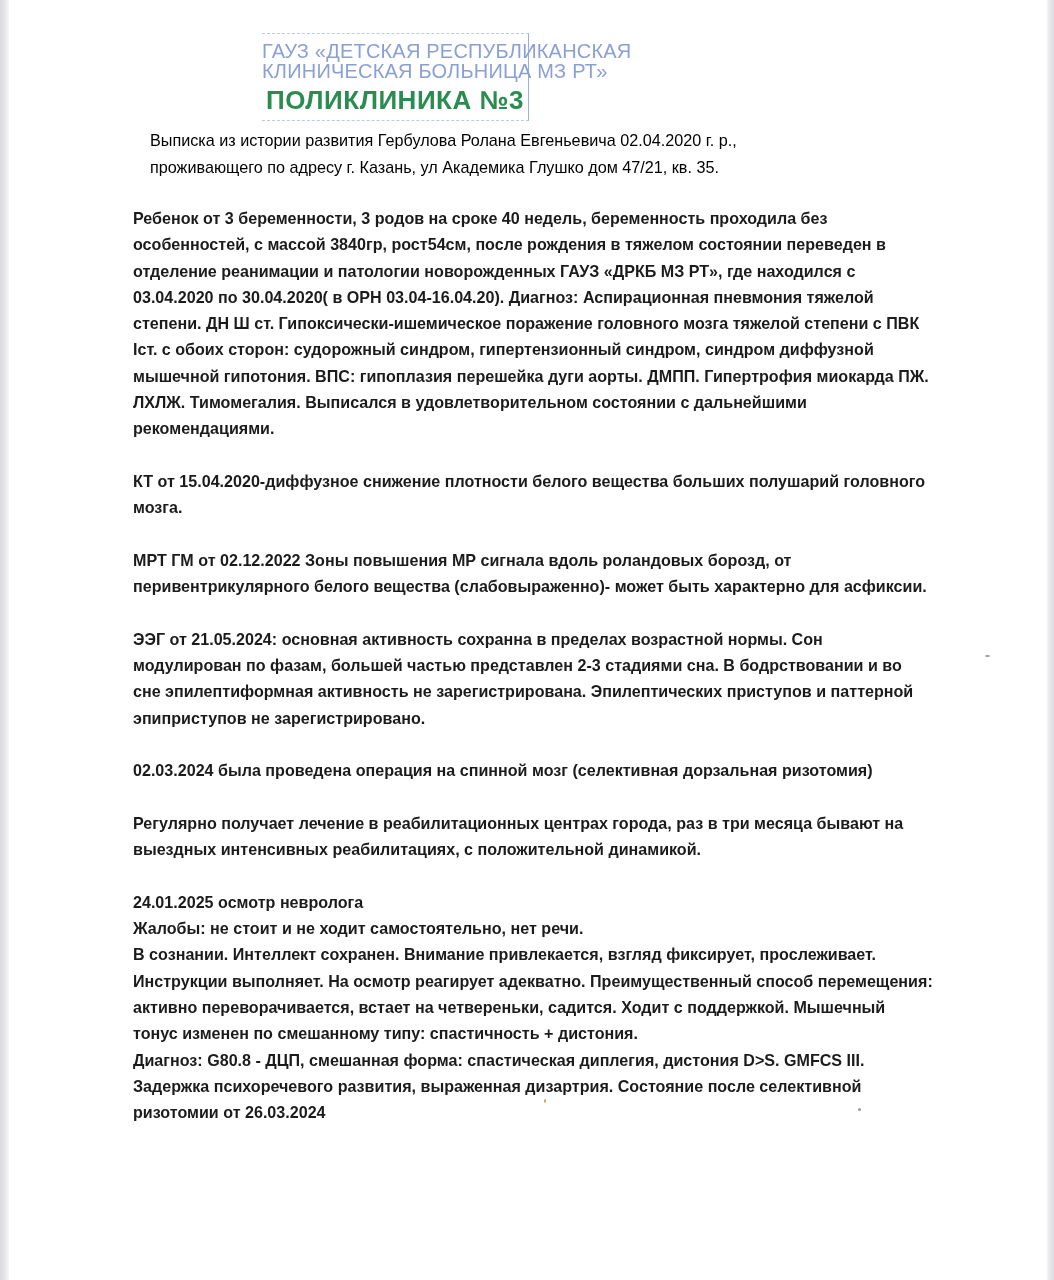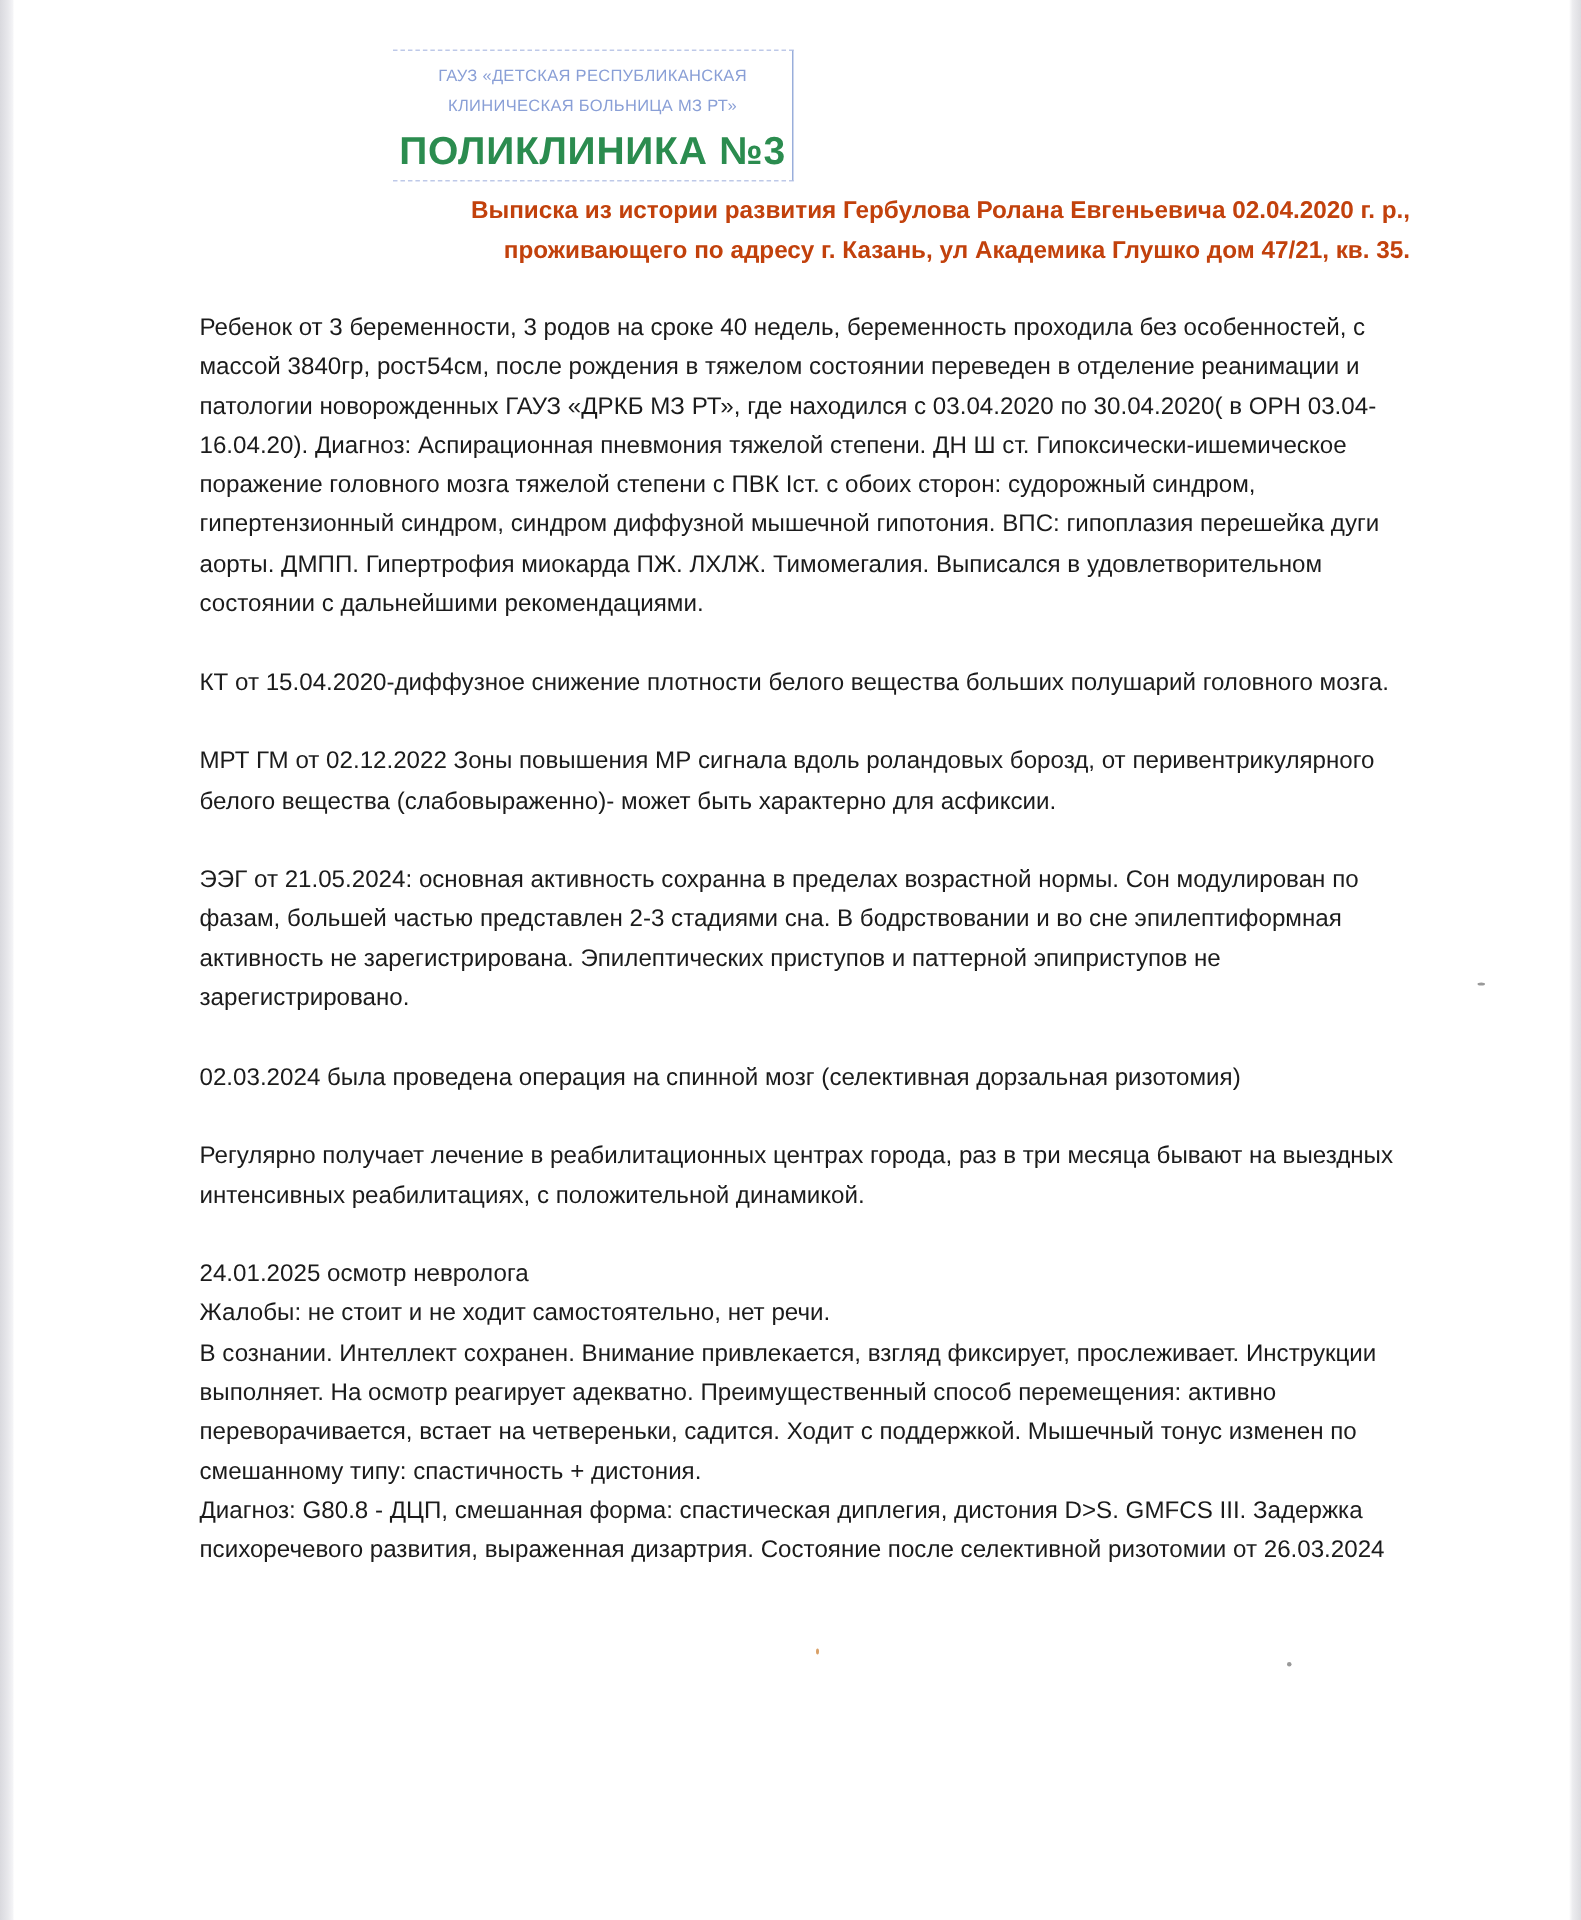--- a/index.html
+++ b/index.html
@@ -34,54 +34,55 @@
       width: 266px;
       height: 86px;
       border-right: 1.5px solid #8fa6d8;
       border-top: 1px dashed #b7c4e6;
       border-bottom: 1px dashed #b7c4e6;
       color: #7d95d2;
       text-align: center;
       opacity: 0.9;
     }
     .stamp-line1, .stamp-line2 {
-      font-size: 11px;
+      font-size: 20px;
       line-height: 20px;
       letter-spacing: 0.2px;
       white-space: nowrap;
     }
     .stamp-line1 { margin-top: 7px; }
     .stamp-line3 {
       font-size: 26px;
       font-weight: bold;
       line-height: 34px;
       margin-top: 2px;
       letter-spacing: 0.5px;
       white-space: nowrap;
       color: #15803d;
     }
     .title {
       position: absolute;
       left: 150px;
       top: 127px;
       width: 790px;
-      text-align: right;
-      font-weight: bold;
+      text-align: left;
+      font-weight: normal;
       font-size: 16.2px;
       line-height: 27px;
-      color: #c2410c;
+      color: #000000;
     }
     .content {
       position: absolute;
       left: 133px;
       top: 205px;
       width: 800px;
       font-size: 16.1px;
       line-height: 26.3px;
       color: #1b1b1b;
+      font-weight: bold;
     }
     .para {
       margin: 0 0 26.3px 0;
     }
     .para.tight {
       margin: 0;
     }
     .speck {
       position: absolute;
       background: #999;

